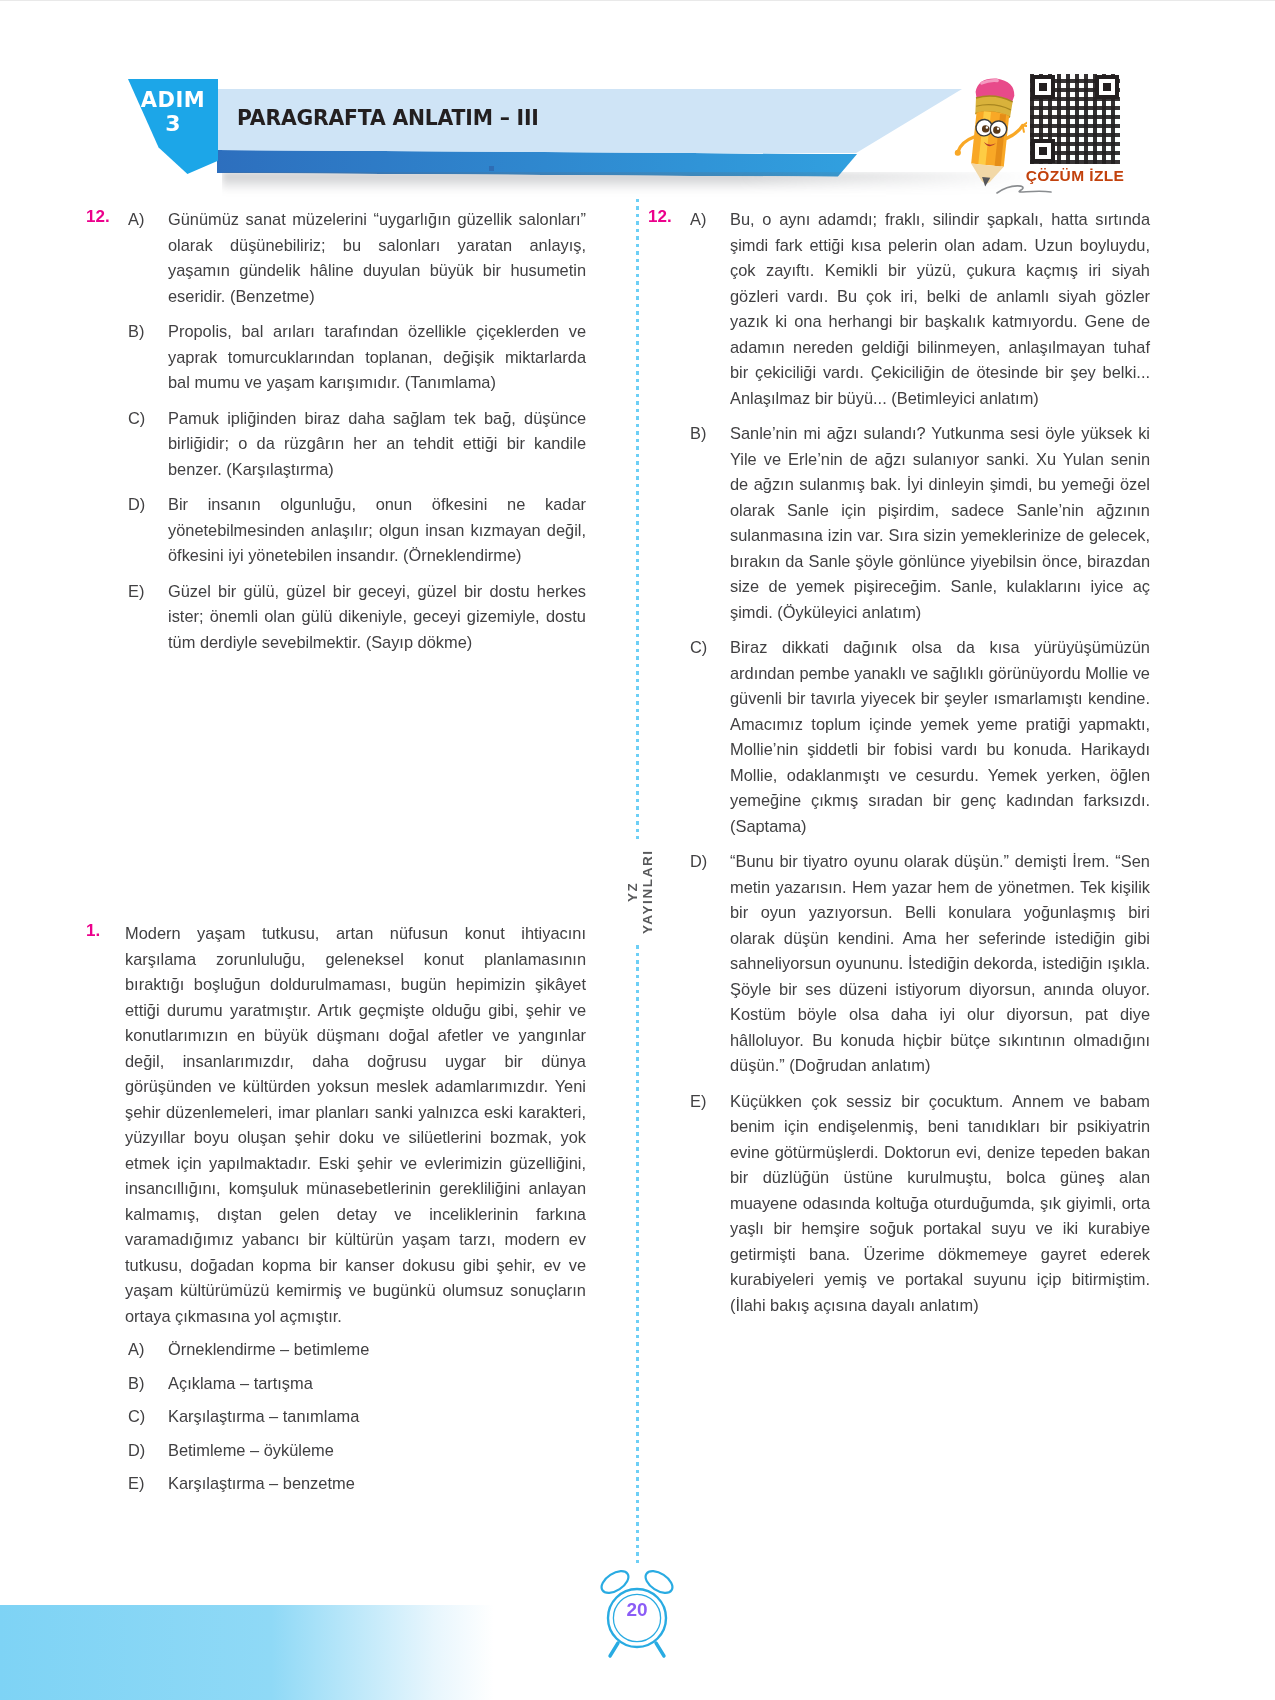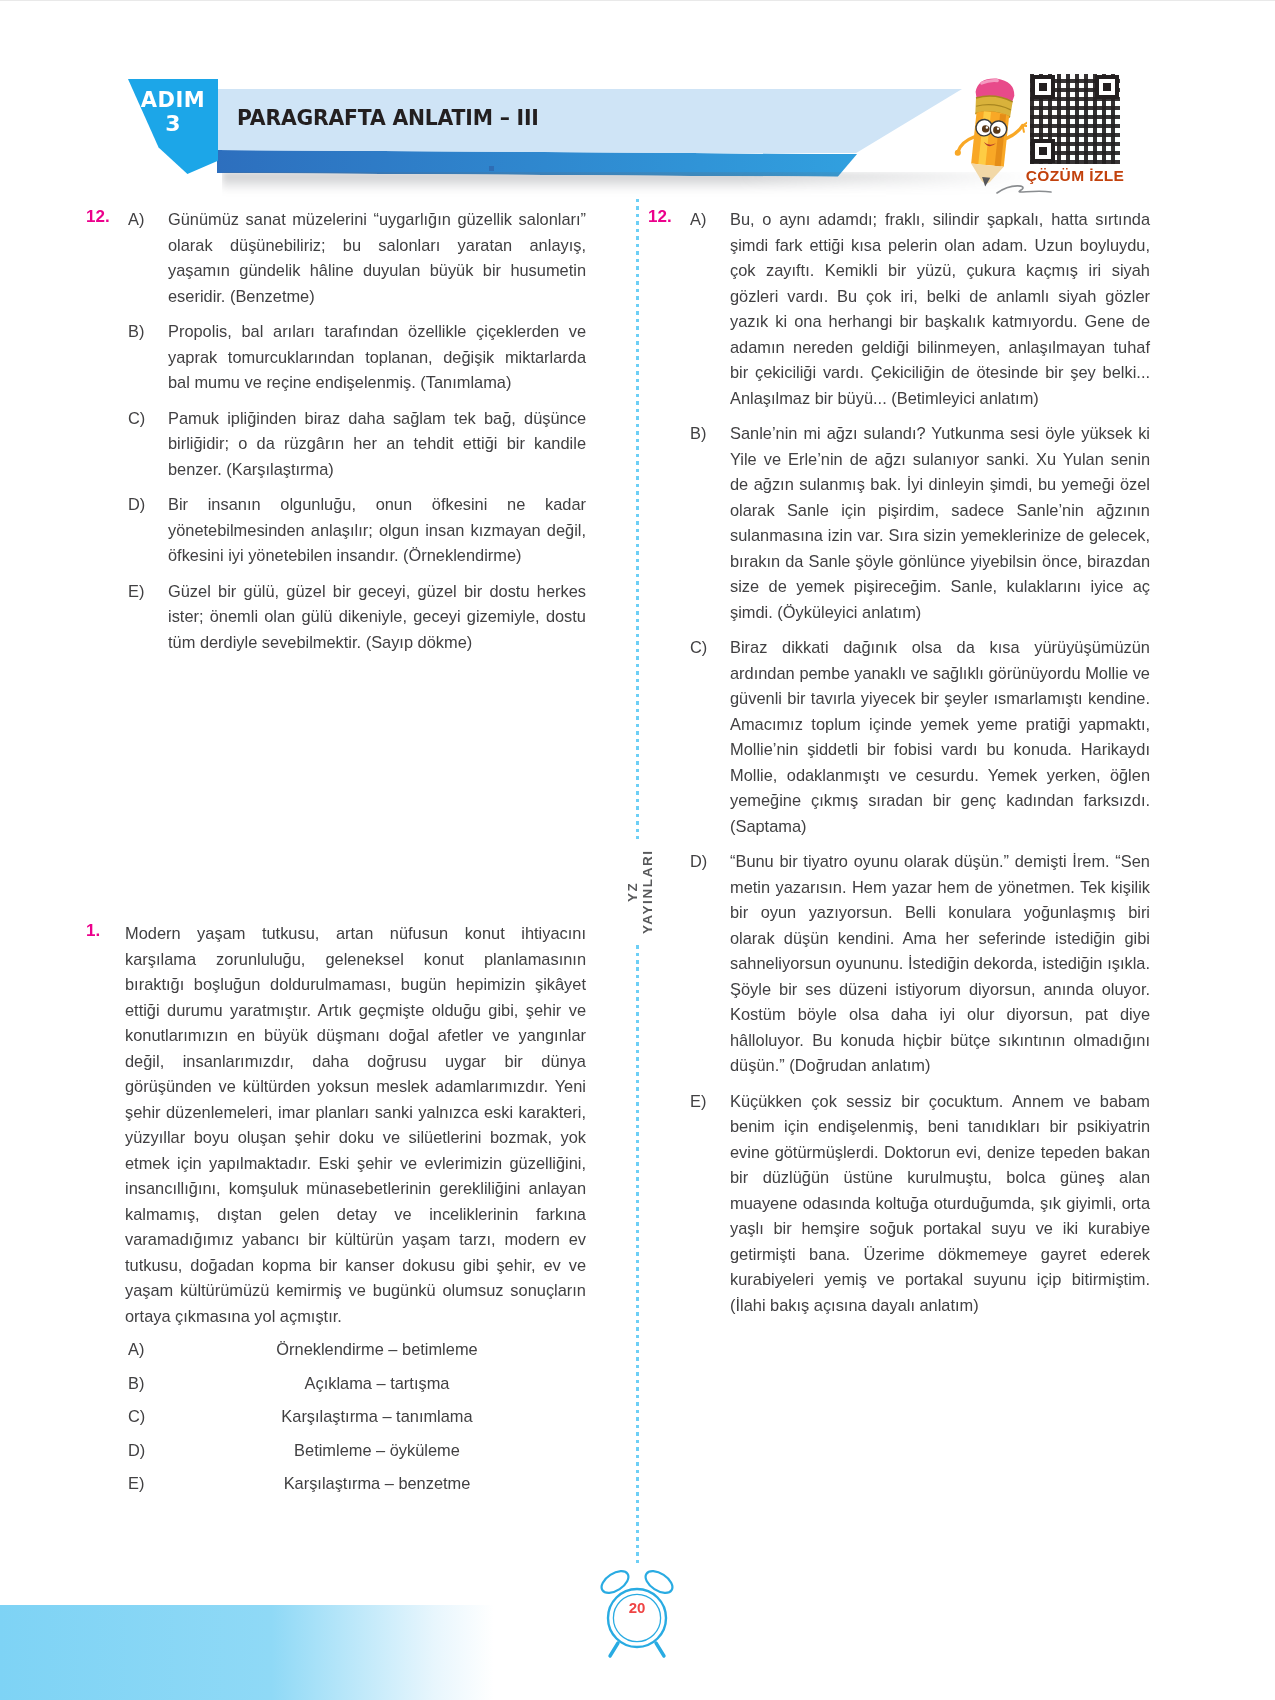--- a/index.html
+++ b/index.html
@@ -51,33 +51,33 @@
   .qtext{font-size:16.4px;line-height:25.5px;text-align:justify}
   .stem{font-weight:bold;color:#3f4042}
   .stem .u{text-decoration:underline;text-underline-offset:3px;text-decoration-thickness:1.5px}
   .opts{margin-left:3px;margin-top:2px}
   .opt{display:flex;margin-top:10px}
   .opt .letter{flex:0 0 40px;font-size:16.4px;line-height:25.5px}
   .opt .otext{flex:1}
   .q13{position:absolute;top:724px;left:0;width:100%}
   .stem2{margin-top:12px}
   .opts-short .opt{margin-top:8px}
-  .opts-short .otext{text-align:center}
+  .opts-short .otext{text-align:left}
 
   
   .vdots{position:absolute;left:636px;width:3px;
     background:repeating-linear-gradient(to bottom,#6dcff6 0 3.5px,transparent 3.5px 7.5px)}
   .vd-1{top:198px;height:640px}
   .vd-2{top:944px;height:622px}
   .publisher{position:absolute;left:625px;top:840px;height:102px;width:24px;
     writing-mode:vertical-rl;transform:rotate(180deg);text-align:center;
     font-size:13.5px;font-weight:bold;letter-spacing:1.6px;color:#58595b;background:#fff}
   .clock{position:absolute;left:584px;top:1566px}
   .page-num{position:absolute;left:584px;top:1598px;width:106px;text-align:center;
-    font-size:15px;font-weight:bold;color:#ef4444}
+    font-size:19px;font-weight:bold;color:#8b5cf6}
   .accent-band{position:absolute;left:0;top:1604px;width:494px;height:96px;
     background:linear-gradient(90deg,#7ed3f5 0%,#8fd9f6 55%,#e8f6fd 88%,#ffffff 100%)}
 </style>
 </head>
 <body>
 
 <div class="page">
 
   <div class="banner-light"></div>
   <div class="banner-dark"></div>
@@ -134,21 +134,21 @@
 
     <article class="question">
       <span class="qnum">12.</span>
       <div class="opts">
         <div class="opt">
           <span class="letter">A)</span>
           <span class="otext qtext">Günümüz sanat müzelerini “uygarlığın güzellik salonları” olarak düşünebiliriz; bu salonları yaratan anlayış, yaşamın gündelik hâline duyulan büyük bir husumetin eseridir. (Benzetme)</span>
         </div>
         <div class="opt">
           <span class="letter">B)</span>
-          <span class="otext qtext">Propolis, bal arıları tarafından özellikle çiçeklerden ve yaprak tomurcuklarından toplanan, değişik miktarlarda bal mumu ve reçine endişelenmiş. (Tanımlama)</span>
+          <span class="otext qtext">Propolis, bal arıları tarafından özellikle çiçeklerden ve yaprak tomurcuklarından toplanan, değişik miktarlarda bal mumu ve yaşam karışımıdır. (Tanımlama)</span>
         </div>
         <div class="opt">
           <span class="letter">C)</span>
           <span class="otext qtext">Pamuk ipliğinden biraz daha sağlam tek bağ, düşünce birliğidir; o da rüzgârın her an tehdit ettiği bir kandile benzer. (Karşılaştırma)</span>
         </div>
         <div class="opt">
           <span class="letter">D)</span>
           <span class="otext qtext">Bir insanın olgunluğu, onun öfkesini ne kadar yönetebilmesinden anlaşılır; olgun insan kızmayan değil, öfkesini iyi yönetebilen insandır. (Örneklendirme)</span>
         </div>
         <div class="opt">

